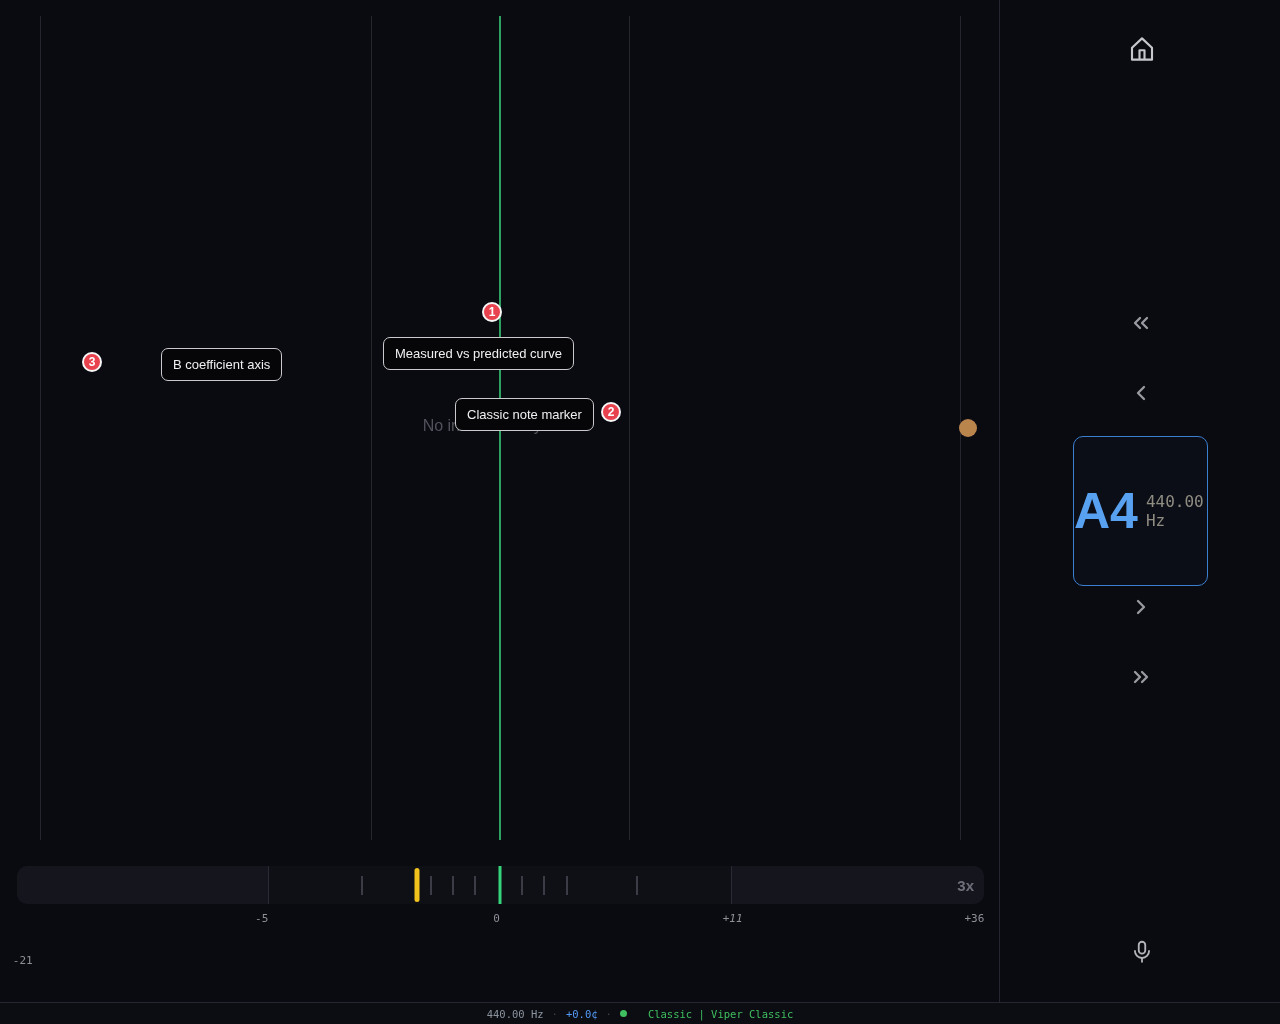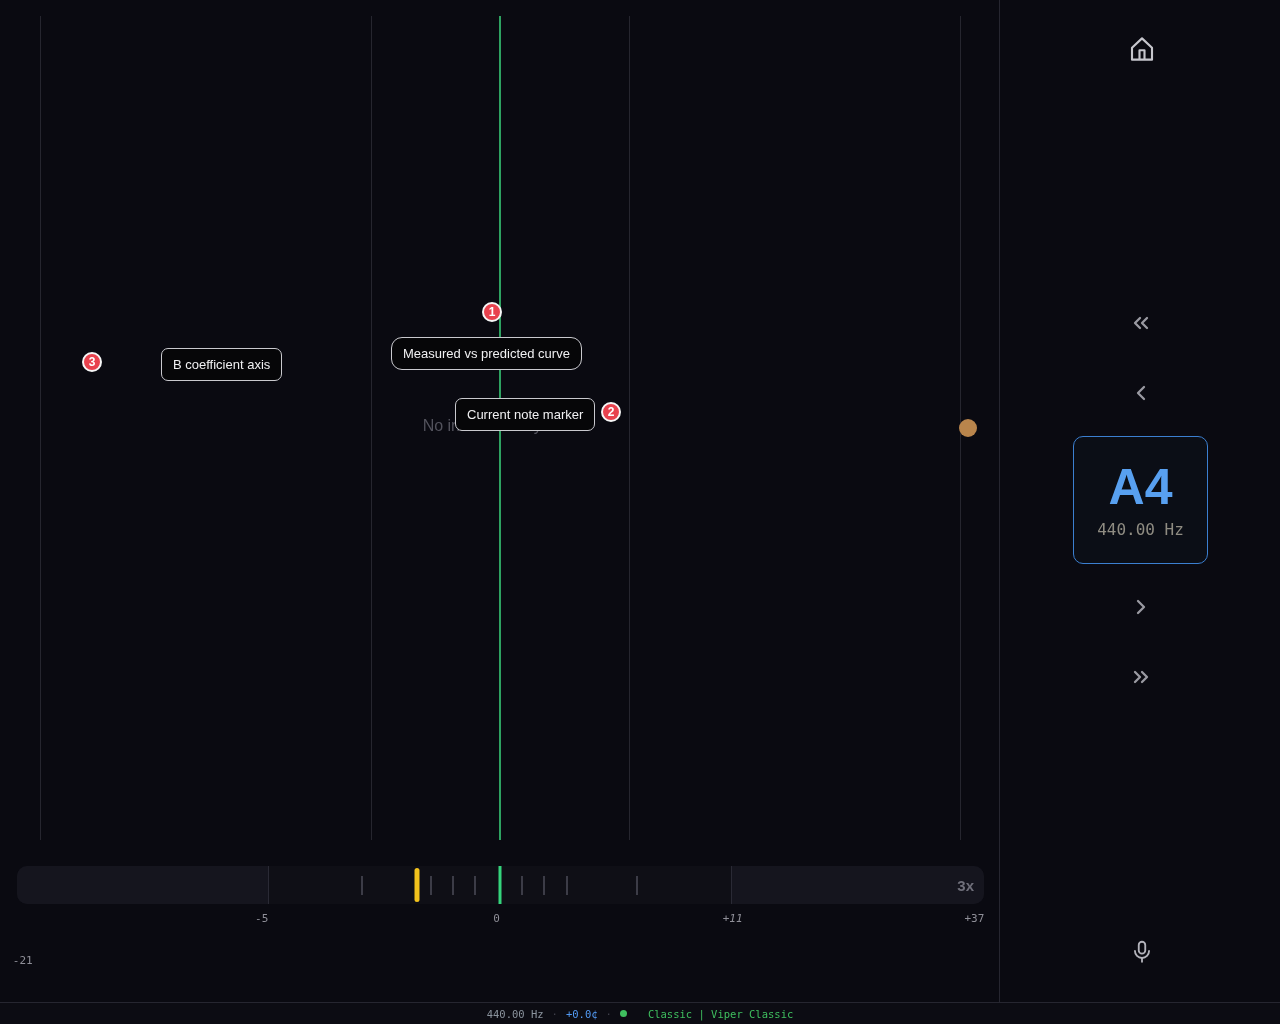--- a/index.html
+++ b/index.html
@@ -18,21 +18,21 @@
   .main-panel{position:absolute;left:0;top:0;width:1000px;height:1002px;border-right:1px solid var(--panel-border);}
   .chart-area{position:absolute;left:0;top:0;width:1000px;height:840px;}
   .gridline{position:absolute;top:16px;bottom:0;width:1px;background:var(--grid);}
   .gridline.center{width:2px;background:var(--chart-center-green);transform:translateX(-1px);}
   .data-point-dot{position:absolute;width:18px;height:18px;border-radius:50%;background:var(--dot-orange);transform:translate(-50%,-50%);margin-top:8px;}
   .empty-message{position:absolute;left:0;right:0;top:417px;text-align:center;color:#52525c;font-size:16px;z-index:1;}
 
   
   .tooltip{position:absolute;background:#060608;border:1px solid #c9c9ce;border-radius:7px;
            padding:8px 11px;color:#f0f0f2;font-size:13px;white-space:nowrap;z-index:5;}
-  .tooltip-1{left:391px;top:337px;border-radius:11px;}
+  .tooltip-1{left:383px;top:337px;}
   .tooltip-2{left:455px;top:398px;}
   .tooltip-3{left:116px;top:348px;margin-left:45px;}
   .badge{position:absolute;width:20px;height:20px;border-radius:50%;background:var(--badge-red);
          border:2.5px solid #f7f7f7;color:#fff;font-weight:bold;font-size:12px;
          display:flex;align-items:center;justify-content:center;z-index:6;}
   .badge-1{left:482px;top:302px;}
   .badge-2{left:601px;top:402px;}
   .badge-3{left:82px;top:352px;}
 
   
@@ -56,22 +56,22 @@
   
   .sidebar{position:absolute;left:1001px;top:0;width:279px;height:1002px;}
   .sb-btn{position:absolute;background:none;border:none;cursor:pointer;color:var(--icon-gray);
           display:flex;align-items:center;justify-content:center;padding:0;}
   .sb-home{left:125px;top:33px;width:32px;height:32px;color:var(--icon-light);}
   .sb-prev2{left:128px;top:311px;width:24px;height:24px;}
   .sb-prev{left:128px;top:381px;width:24px;height:24px;}
   .sb-next{left:128px;top:595px;width:24px;height:24px;}
   .sb-next2{left:128px;top:665px;width:24px;height:24px;}
   .sb-mic{left:127px;top:938px;width:28px;height:28px;color:#b3b3bb;}
-  .note-display{position:absolute;left:72px;top:436px;width:135px;height:128px;border:1.5px solid var(--note-border);
-                border-radius:10px;background:#0b0e16;display:flex;flex-direction:column;
+  .note-display{position:absolute;left:72px;top:436px;width:135px;height:150px;border:1.5px solid var(--note-border);
+                border-radius:10px;background:#0b0e16;display:flex;flex-direction:row;
                 align-items:center;justify-content:center;gap:8px;cursor:pointer;}
   .note-name{font-size:50px;font-weight:bold;color:var(--note-blue);line-height:1;}
   .note-freq{font-family:"DejaVu Sans Mono",monospace;font-size:16px;color:#8f8c82;}
 
   
   .status-bar{position:absolute;left:0;top:1002px;width:1280px;height:22px;background:#0c0c13;
               border-top:1px solid var(--panel-border);display:flex;align-items:center;justify-content:center;
               font-family:"DejaVu Sans Mono",monospace;font-size:10.5px;gap:8px;}
   .st-freq{color:#8b949e;}
   .st-sep{color:#3f3f49;}
@@ -90,21 +90,21 @@
       <div class="gridline" style="left: 62.9%;"></div>
       <div class="gridline center" style="left: 50%;"></div>
       <div class="gridline" style="left: 37.1%;"></div>
       <div class="gridline" style="left: 4%;"></div>
     <div class="empty-message">No inharmonicity data</div>
     <div class="data-point-dot" style="left: 96.8%; top: 50%;"></div>
   </div>
 
   <div class="tooltip tooltip-1">Measured vs predicted curve</div>
   <div class="badge badge-1">1</div>
-  <div class="tooltip tooltip-2">Current note marker</div>
+  <div class="tooltip tooltip-2">Classic note marker</div>
   <div class="badge badge-2">2</div>
   <div class="tooltip tooltip-3">B coefficient axis</div>
   <div class="badge badge-3">3</div>
 
   <div class="meter-bar">
     <span class="meter-zoom-label">3x</span>
   <div class="meter-segment" style="left: 0%; width: 25.96%;"></div>
       <div class="meter-segment" style="left: 73.84%; width: 26.16%;"></div>
       <div class="meter-divider" style="left: 25.96%;"></div>
       <div class="meter-divider" style="left: 73.84%;"></div>
@@ -117,21 +117,21 @@
       <div class="meter-tick" style="left: 56.9%;"></div>
       <div class="meter-tick" style="left: 64.1%;"></div>
       <div class="meter-marker current" style="left: 41.4%;"></div>
       <div class="meter-marker center" style="left: 49.95%;"></div>
     </div>
   <div class="meter-axis-labels">
       <span class="axis-label" style="left: 0.6%; margin-top: 42px;">-21</span>
       <span class="axis-label" style="left: 25.3%;">-5</span>
       <span class="axis-label" style="left: 49.6%;">0</span>
       <span class="axis-label" style="left: 74%; font-style: italic;">+11</span>
-      <span class="axis-label" style="left: 99%;">+37</span>
+      <span class="axis-label" style="left: 99%;">+36</span>
     </div>
 
   <div class="controls-row">
     
     
     
     
     
   </div>
 </div>

